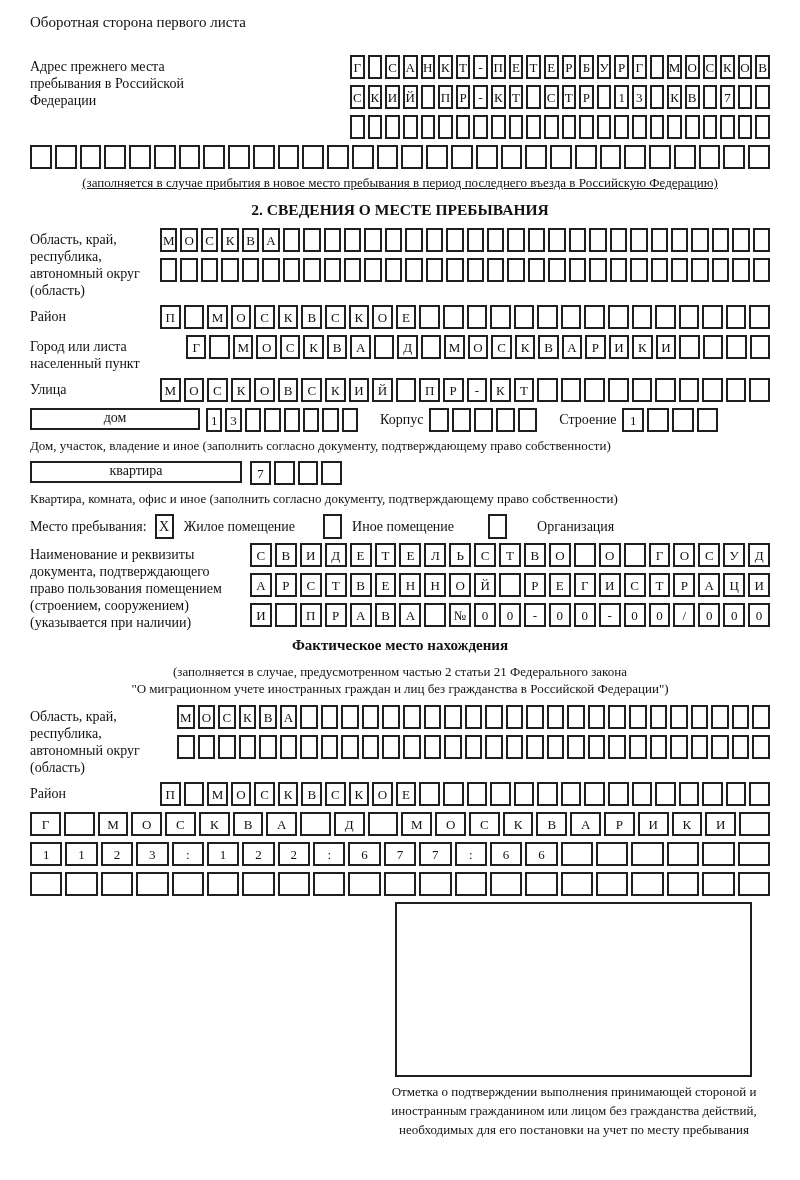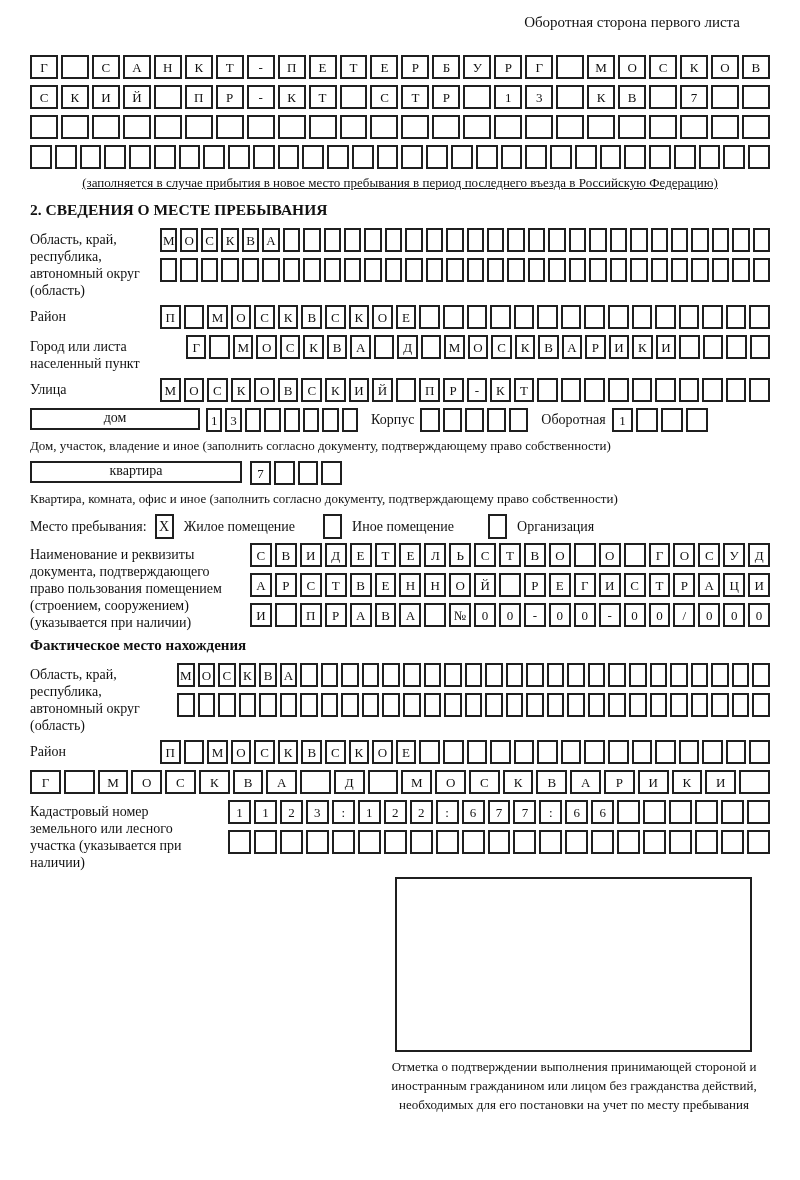--- a/index.html
+++ b/index.html
@@ -1,47 +1,47 @@
 <!DOCTYPE html>
 <html><head>
 <meta charset="utf-8">
 <style>
   * { box-sizing: border-box; }
   html,body { margin:0; padding:0; background:#fff; }
   body { width:800px; height:1180px; font-family:"Liberation Serif", serif; color:#111; overflow:hidden; }
   .page { width:800px; height:1180px; padding:14px 30px 0 30px; }
 
-  .page-title { text-align:right; font-size:15px; padding-right:30px; margin-bottom:24px; }
+  .page-title { text-align:left; font-size:15px; padding-right:30px; margin-bottom:24px; }
 
   .frow { display:flex; align-items:flex-start; margin-bottom:6px; }
   .flabel { flex-shrink:0; font-size:14px; line-height:17px; padding-top:3px; }
   .flabel .lw { display:inline-block; }
   .rowstack { flex:1; min-width:0; }
   .rowstack .cells { margin-bottom:6px; }
   .rowstack .cells:last-child { margin-bottom:0; }
 
   .cells { display:flex; gap:3px; flex:1; min-width:0; }
   .cells.fixed { flex:none; }
   .cell {
     flex:1; min-width:0; height:24px;
     border:2px solid #1f1f1f; background:#fff;
     display:flex; align-items:center; justify-content:center;
     font-size:13px; line-height:1; overflow:hidden;
   }
 
   .caption { font-size:13px; line-height:16px; margin-bottom:7px; }
   .caption.center { text-align:center;text-decoration:underline; }
 
-  .sec-title { font-weight:bold; font-size:15.5px; margin:10px 0 9px 0; }
+  .sec-title { text-align:center; font-weight:bold; font-size:15.5px; margin:10px 0 9px 0; }
 
   .labelbox {
     border:2px solid #1f1f1f; height:22px; flex-shrink:0;
     display:flex; justify-content:center; font-size:14px;
   }
-  .inline-label { font-size:14px; padding:4px 6px 0 13px; flex-shrink:0; }
+  .inline-label { font-size:14px; padding:4px 6px 0 22px; flex-shrink:0; }
 
   .cbrow { display:flex; align-items:center; font-size:14px; margin:2px 0 4px 0; }
   .cb {
     width:19px; height:25px; border:2px solid #1f1f1f; margin:0 10px 0 8px;
     display:flex; align-items:center; justify-content:center; font-size:14px; flex-shrink:0;
   }
 
   .fact-note { text-align:center; font-size:13px; line-height:17px; margin-bottom:8px; }
 
   .stamp-box {
@@ -54,20 +54,23 @@
   }
 </style>
 </head>
 <body>
 
 <div class="page">
 
   <div class="page-title">Оборотная сторона первого листа</div>
 
   <div class="frow">
+    <div class="flabel" style="width:320px">
+      <span class="lw" style="width:155px">Адрес прежнего места пребывания в Российской Федерации</span>
+    </div>
     <div class="rowstack">
       <div class="cells">
           <span class="cell">Г</span>
           <span class="cell"></span>
           <span class="cell">С</span>
           <span class="cell">А</span>
           <span class="cell">Н</span>
           <span class="cell">К</span>
           <span class="cell">Т</span>
           <span class="cell">-</span>
@@ -362,21 +365,21 @@
         <span class="cell"></span>
       </div>
     <div class="inline-label">Корпус</div>
     <div class="cells fixed" style="width:108px">
         <span class="cell"></span>
         <span class="cell"></span>
         <span class="cell"></span>
         <span class="cell"></span>
         <span class="cell"></span>
       </div>
-    <div class="inline-label">Оборотная</div>
+    <div class="inline-label">Строение</div>
     <div class="cells fixed" style="width:96px">
         <span class="cell">1</span>
         <span class="cell"></span>
         <span class="cell"></span>
         <span class="cell"></span>
       </div>
   </div>
   <div class="caption">Дом, участок, владение и иное (заполнить согласно документу, подтверждающему право собственности)</div>
 
   <div class="frow">
@@ -398,21 +401,21 @@
         <span>X</span>
       </span>
     <span>Жилое помещение</span>
     <span class="cb" style="margin-left:28px">
         <span></span>
       </span>
     <span>Иное помещение</span>
     <span class="cb" style="margin-left:34px">
         <span></span>
       </span>
-    <span style="">Организация</span>
+    <span style="margin-left:20px">Организация</span>
   </div>
 
   <div class="frow">
     <div class="flabel" style="width:220px">
       <span class="lw" style="width:212px">Наименование и реквизиты документа, подтверждающего право пользования помещением (строением, сооружением) (указывается при наличии)</span>
     </div>
     <div class="rowstack">
       <div class="cells">
           <span class="cell">С</span>
           <span class="cell">В</span>
@@ -479,20 +482,24 @@
           <span class="cell">0</span>
           <span class="cell">/</span>
           <span class="cell">0</span>
           <span class="cell">0</span>
           <span class="cell">0</span>
         </div>
     </div>
   </div>
 
   <div class="sec-title" style="margin-top:6px;font-size:15px">Фактическое место нахождения</div>
+  <div class="fact-note">
+    <div>(заполняется в случае, предусмотренном частью 2 статьи 21 Федерального закона</div>
+    <div>"О миграционном учете иностранных граждан и лиц без гражданства в Российской Федерации")</div>
+  </div>
 
   <div class="frow">
     <div class="flabel" style="width:147px">
       <span class="lw" style="width:140px">Область, край, республика, автономный округ (область)</span>
     </div>
     <div class="rowstack">
       <div class="cells">
           <span class="cell">М</span>
           <span class="cell">О</span>
           <span class="cell">С</span>
@@ -610,23 +617,20 @@
         <span class="cell">А</span>
         <span class="cell">Р</span>
         <span class="cell">И</span>
         <span class="cell">К</span>
         <span class="cell">И</span>
         <span class="cell"></span>
       </div>
   </div>
 
   <div class="frow">
-    <div class="flabel" style="width:198px">
-      <span class="lw" style="width:185px">Кадастровый номер земельного или лесного участка (указывается при наличии)</span>
-    </div>
     <div class="rowstack">
       <div class="cells">
           <span class="cell">1</span>
           <span class="cell">1</span>
           <span class="cell">2</span>
           <span class="cell">3</span>
           <span class="cell">:</span>
           <span class="cell">1</span>
           <span class="cell">2</span>
           <span class="cell">2</span>

